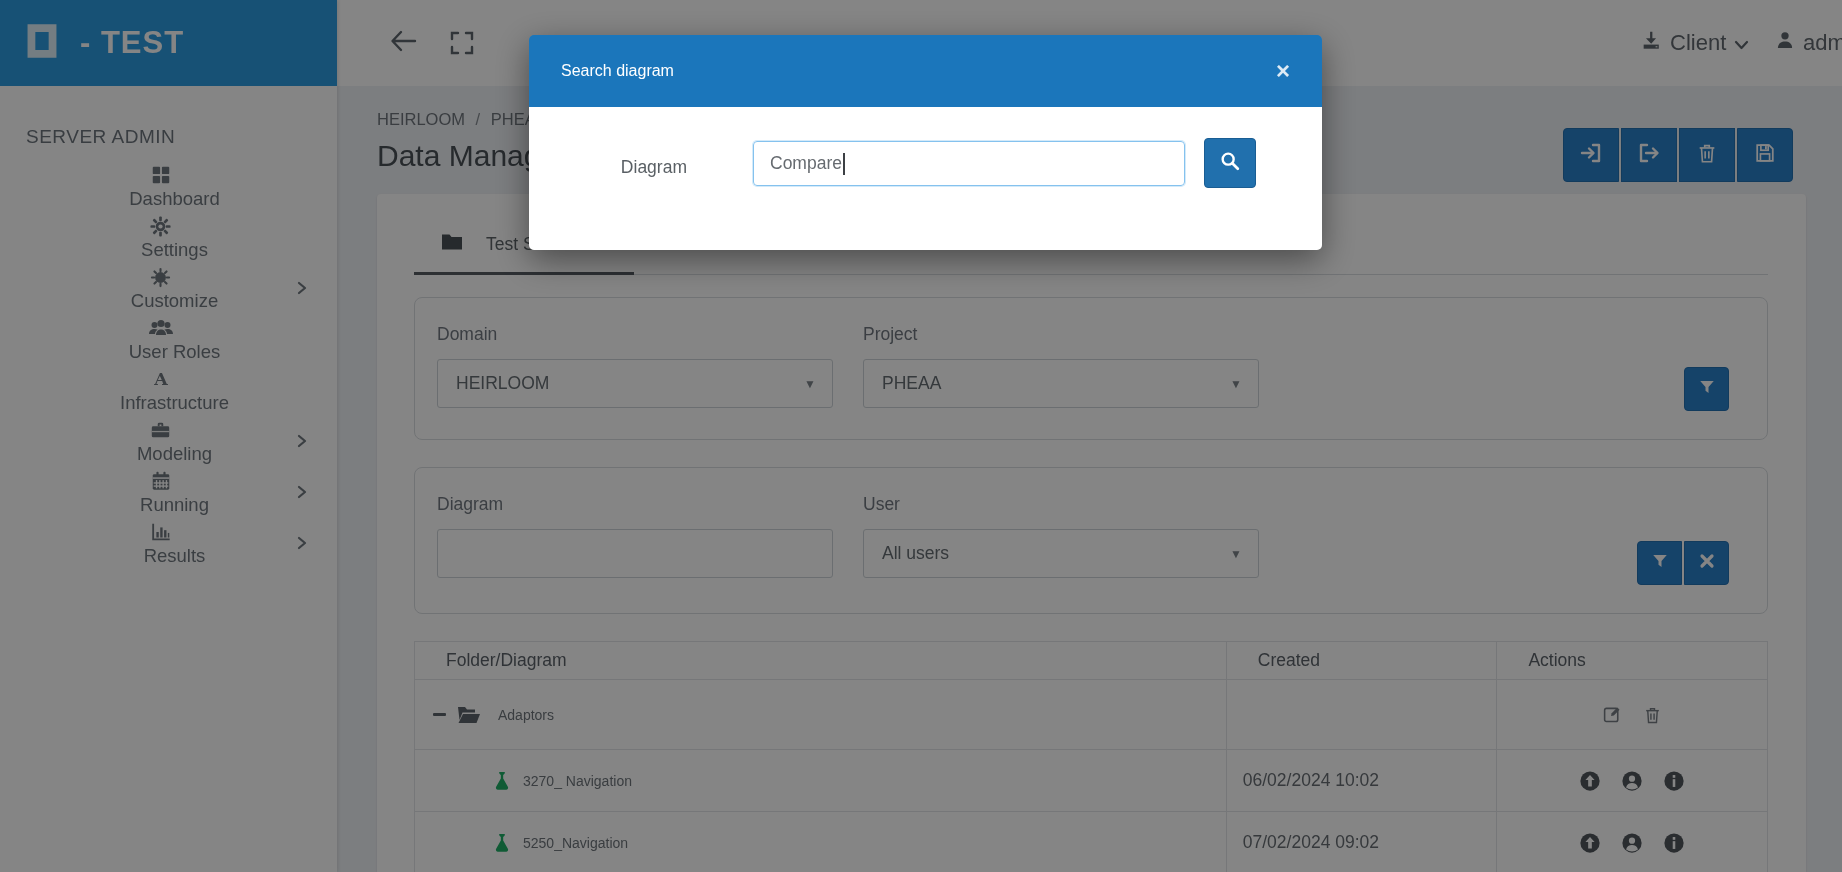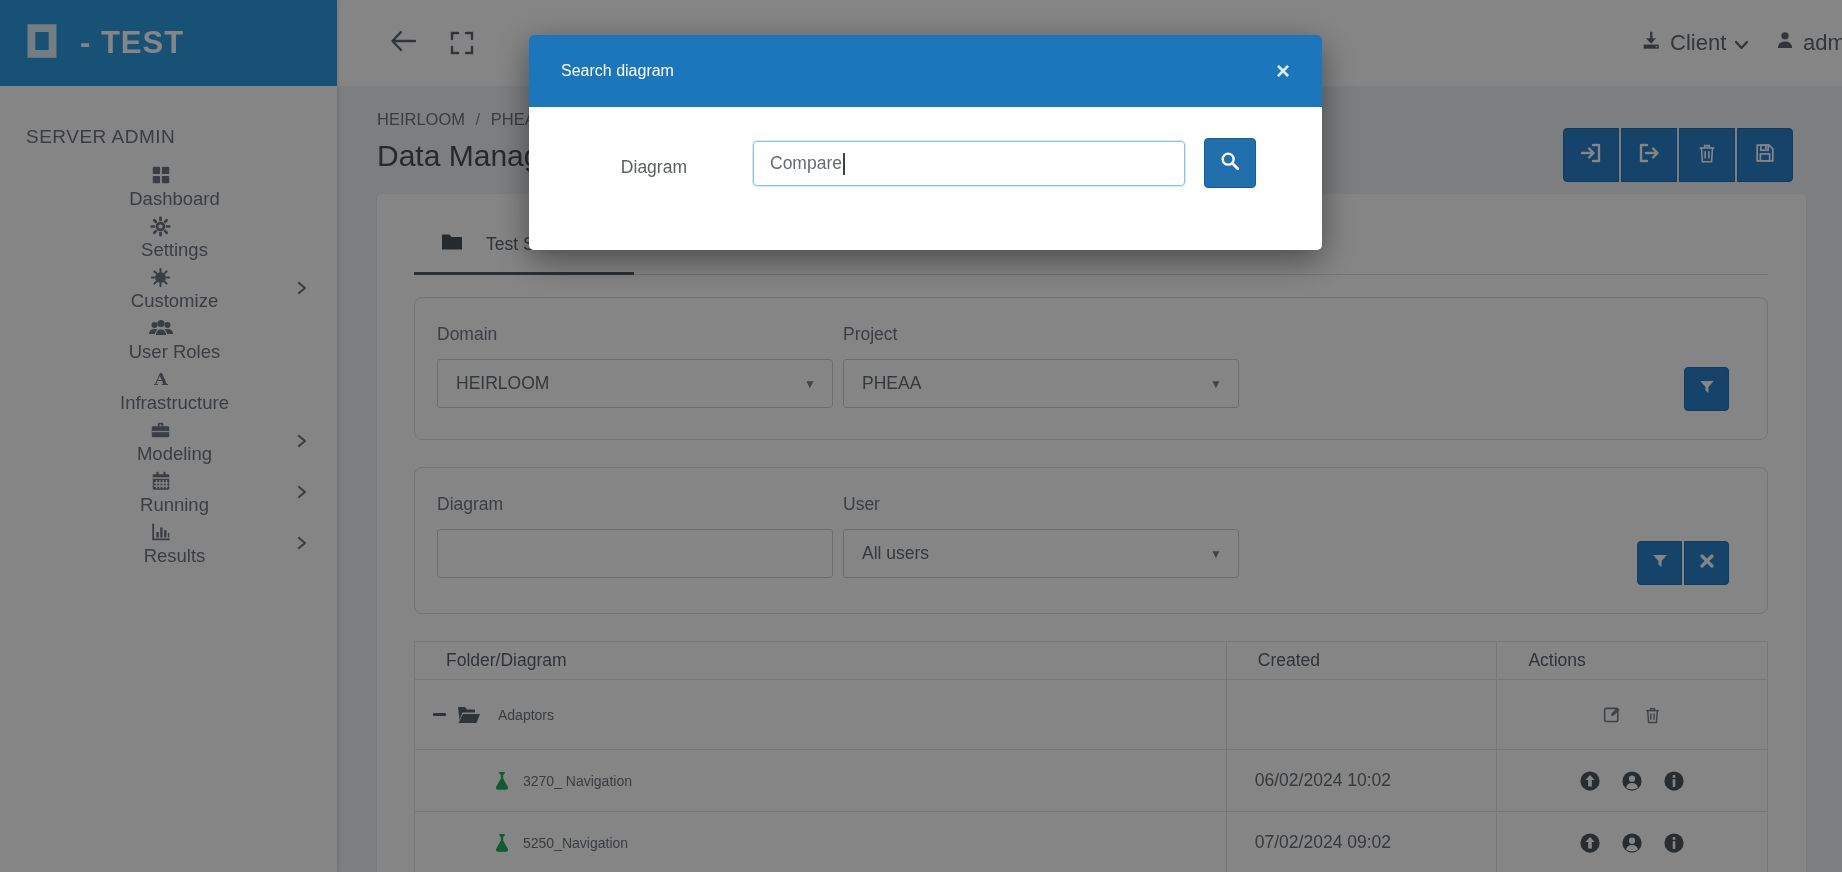--- a/index.html
+++ b/index.html
@@ -39,21 +39,21 @@
 
   
   .tabs { border-bottom:1px solid #d9dde1; display:flex; }
   .tab { display:flex; align-items:center; gap:22px; padding:8px 34px 15px 26px; font-size:17.5px; color:#5e6569; border-bottom:3px solid #565c63; margin-bottom:-1px; cursor:pointer; }
 
   
   .panel { position:relative; border:1px solid #d9dde1; border-radius:8px; margin-top:22px; padding:26px 22px 30px; height:143px; }
   .panel-2 { margin-top:27px; height:147px; }
   .field { position:absolute; width:396px; }
   .field-1 { left:22px; }
-  .field-2 { left:428px; }
+  .field-2 { left:448px; }
   .field-label { font-size:17.5px; color:#717880; margin-bottom:14px; display:block; }
   .control { height:49px; border:1px solid #ced3d8; border-radius:3px; font-size:17.5px; color:#666d73; display:flex; align-items:center; padding:0 18px; position:relative; background:#ffffff; cursor:pointer; width:100%; }
   .control.text-input { cursor:text; }
   .select-caret { position:absolute; right:16px; top:50%; transform:translateY(-50%); font-size:12px; color:#7d848a; }
   .panel-actions { position:absolute; right:38px; bottom:28px; display:flex; gap:2px; }
   .sq-btn { width:45px; height:44px; background:#2980c9; border:1px solid #2471b3; display:flex; align-items:center; justify-content:center; cursor:pointer; }
   .sq-btn.single { border-radius:4px; }
   .sq-btn.left { border-radius:4px 0 0 4px; }
   .sq-btn.right { border-radius:0 4px 4px 0; }
 
@@ -65,21 +65,21 @@
   .col-created { width:20%; }
   .col-actions { width:20%; }
   .row-folder td { height:70px; }
   .row-diagram td { height:62px;margin-left:9px; }
   .cell-name { display:flex; align-items:center; font-size:14px; color:#6f767c; }
   .folder-cell { padding-left:18px; gap:0; }
   .toggle-minus { width:13px; height:3px; background:#5d646b; border-radius:1px; margin-right:10px; cursor:pointer; }
   .folder-icon-wrap { margin-right:16px; display:flex; }
   .diagram-cell { padding-left:78px; }
   .flask-wrap { margin-right:12px; display:flex; }
-  .cell-created { font-size:17.5px; color:#686e74; padding-left:28px; }
+  .cell-created { font-size:17.5px; color:#686e74; padding-left:16px; }
   .cell-actions-inner { display:flex; align-items:center; justify-content:center; gap:20px; }
   .icon-btn { cursor:pointer; display:flex; }
 
   
   .backdrop { position:fixed; inset:0; background:rgba(0,0,0,0.48); z-index:50; }
   .modal { position:fixed; left:529px; top:35px; width:793px; z-index:60; border-radius:5px; overflow:hidden; box-shadow:0 10px 34px rgba(0,0,0,0.45); }
   .modal-header { background:#1b76bb; height:72px; display:flex; align-items:center; padding:0 32px; }
   .modal-title { color:#ffffff; font-size:16px; }
   .modal-close { margin-left:auto; color:rgba(255,255,255,0.85); font-size:24px; font-weight:bold; cursor:pointer; line-height:1; }
   .modal-body { background:#ffffff; height:143px; position:relative; }

